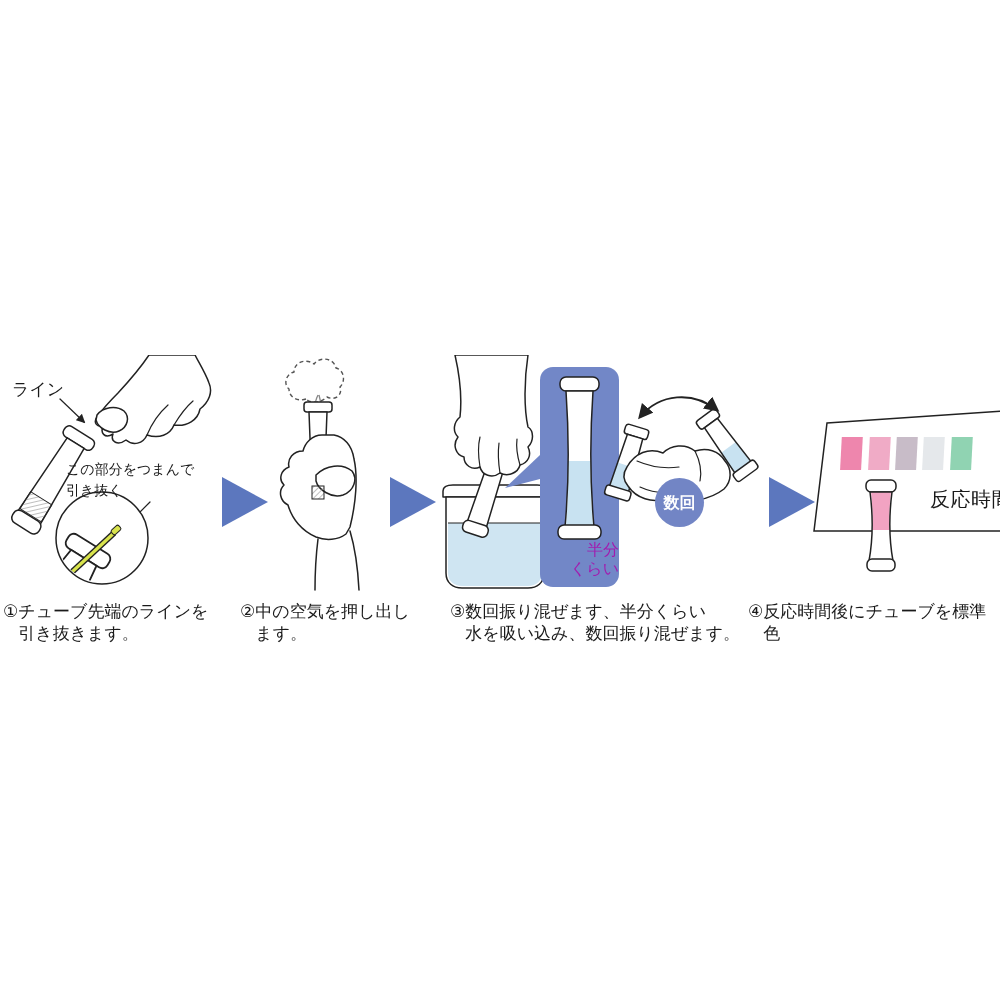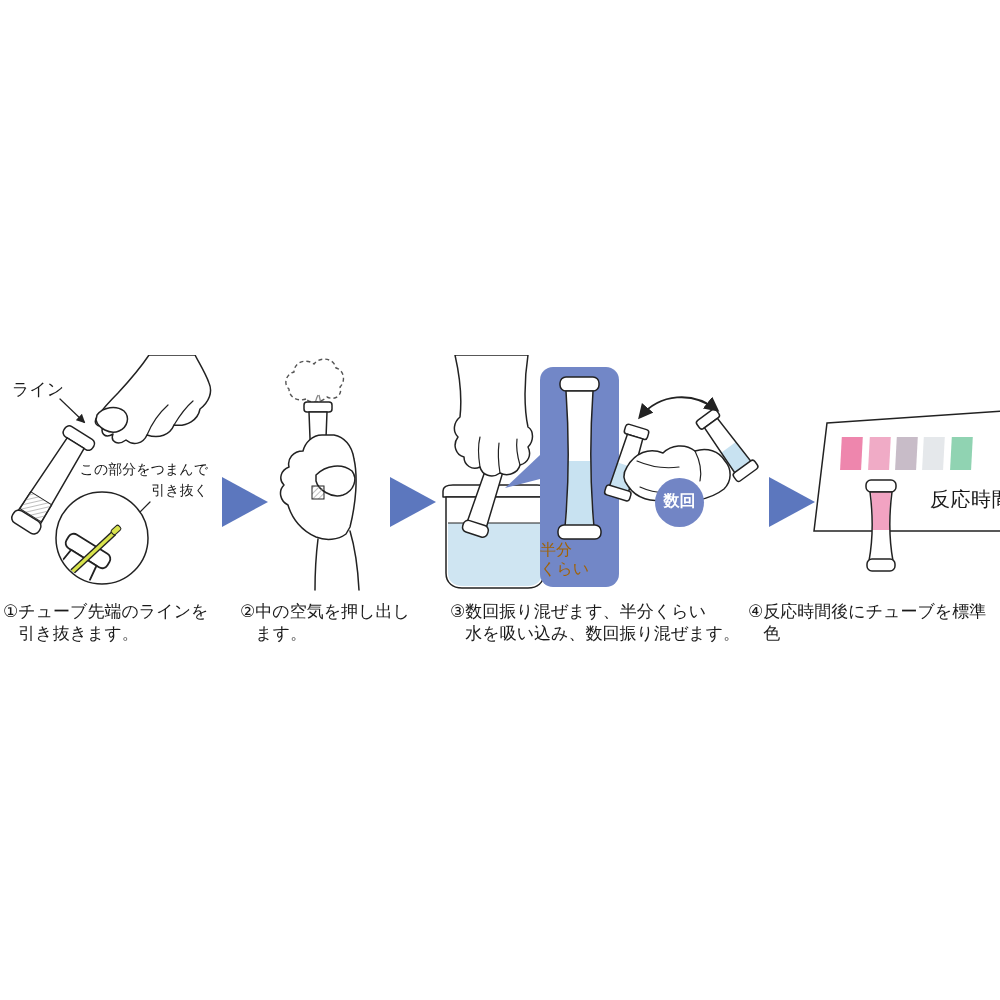--- a/index.html
+++ b/index.html
@@ -6,25 +6,25 @@
   .canvas{position:relative;width:1000px;height:808px;background:#fff;overflow:hidden;
           font-family:"Liberation Sans","DejaVu Sans",sans-serif;color:var(--ink,#1a1a1a);border-radius:9px;}
   .abs{position:absolute;}
   svg{display:block;overflow:hidden;}
   .outline{fill:#fff;stroke:#222;stroke-width:1.5;stroke-linejoin:round;}
   .stroke-only{fill:none;stroke:#222;stroke-width:1.5;stroke-linecap:round;stroke-linejoin:round;}
   .thin{stroke-width:1.2;}
   
   .lbl{position:absolute;line-height:1.2;white-space:nowrap;}
   .lbl-line{left:12px;top:380px;font-size:17px;}
-  .lbl-pinch{left:66px;top:459px;width:142px;text-align:right;font-size:14px;line-height:21px;white-space:normal;}
-  .lbl-half{left:540px;top:540px;width:79px;text-align:left;color:#a16207;font-size:16px;line-height:19px;}
+  .lbl-pinch{left:66px;top:459px;width:142px;text-align:left;font-size:14px;line-height:21px;white-space:normal;}
+  .lbl-half{left:540px;top:540px;width:79px;text-align:right;color:#a21caf;font-size:16px;line-height:19px;}
   .badge-times{left:655px;top:478px;width:49px;height:49px;border-radius:50%;
                background:var(--circle-blue);color:#fff;font-size:16px;font-weight:bold;
-               display:flex;align-items:center;justify-content:center;font-family:Liberation Mono, monospace;}
+               display:flex;align-items:center;justify-content:center;}
   .lbl-reaction{left:930px;top:487px;font-size:20px;letter-spacing:.5px;}
   
   .caption{position:absolute;top:601px;display:flex;font-size:17px;line-height:22px;}
   .cap-num{flex:0 0 auto;}
   .cap-text{display:flex;flex-direction:column;}
   .arrow-next{position:absolute;width:46px;height:50px;}
 </style>
 </head>
 <body>
 

